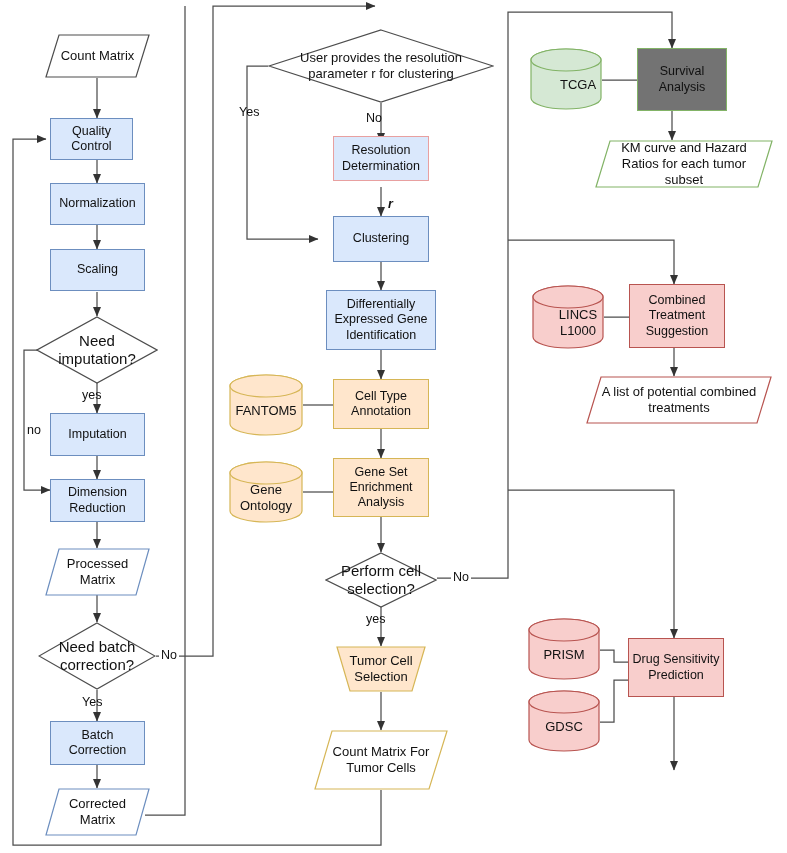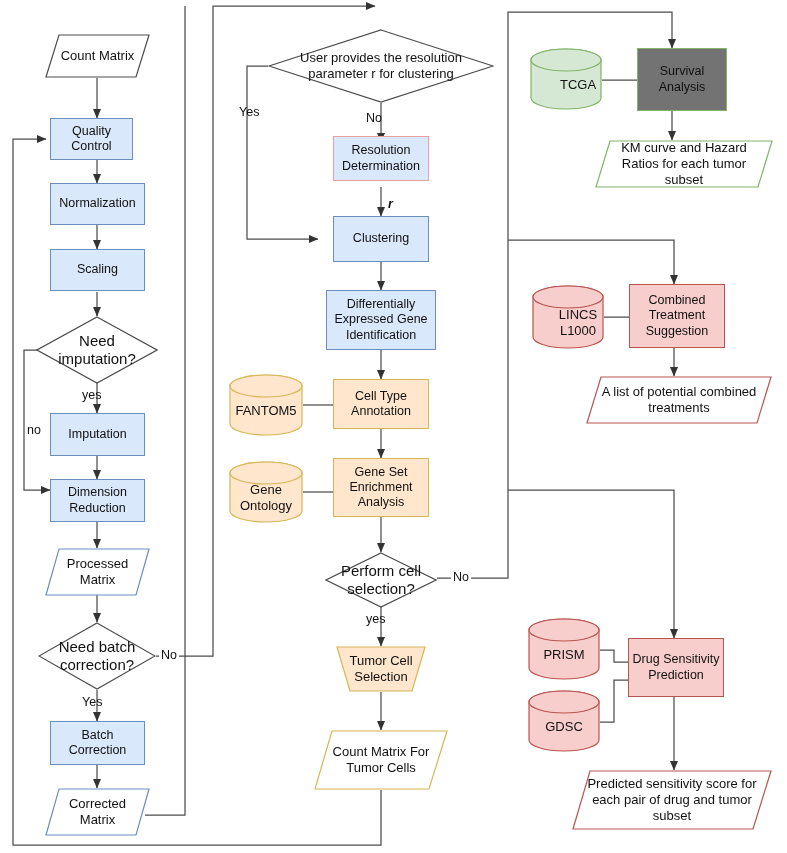--- a/index.html
+++ b/index.html
@@ -275,20 +275,14 @@
       <path d="M1,12 L1,50 A35,11 0 0 0 71,50 L71,12 A35,11 0 0 0 1,12 z" fill="#f8cecc" stroke="#b85450" stroke-width="1.2"></path>
       <ellipse cx="36" cy="12" rx="35" ry="11" fill="#f8cecc" stroke="#b85450" stroke-width="1.2"></ellipse>
     </svg>
     <div class="shape-text" style="padding-top:12px;">GDSC</div>
   </div>
 
   <div class="node rect red" style="left:628px;top:638px;width:96px;height:59px;">
       <span>Drug Sensitivity Prediction</span>
     </div>
 
-  <div class="shape-wrap" style="left:572px;top:770px;width:200px;height:60px;">
-    <svg width="200" height="60">
-        <polygon points="18,1 199,1 181,59 1,59" fill="#ffffff" stroke="#b85450" stroke-width="1.2"></polygon>
-      </svg>
-    <div class="shape-text">Predicted sensitivity score for each pair of drug and tumor subset</div>
-  </div>
 
 </div>
 
 </body></html>

